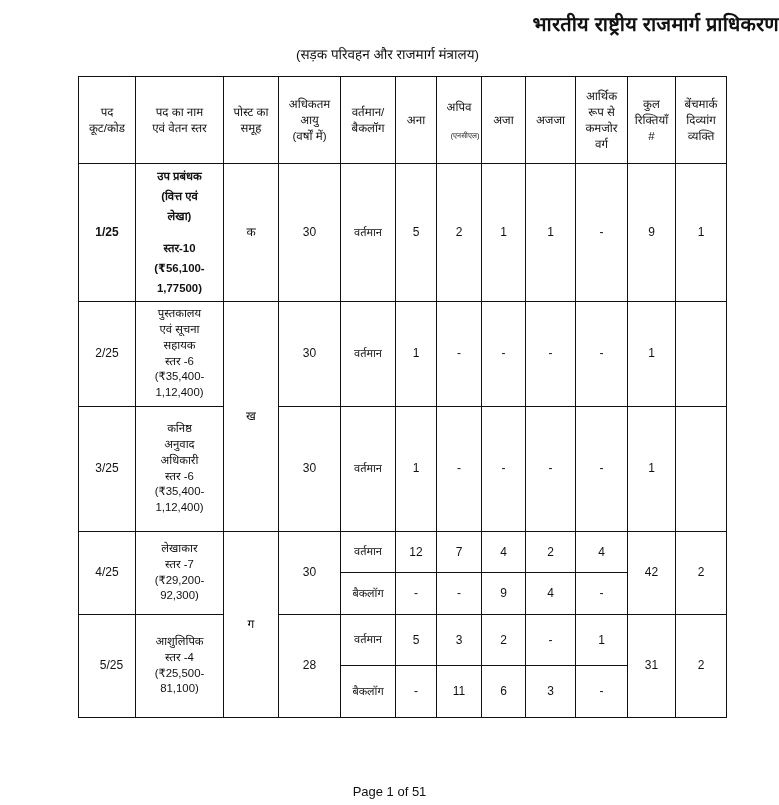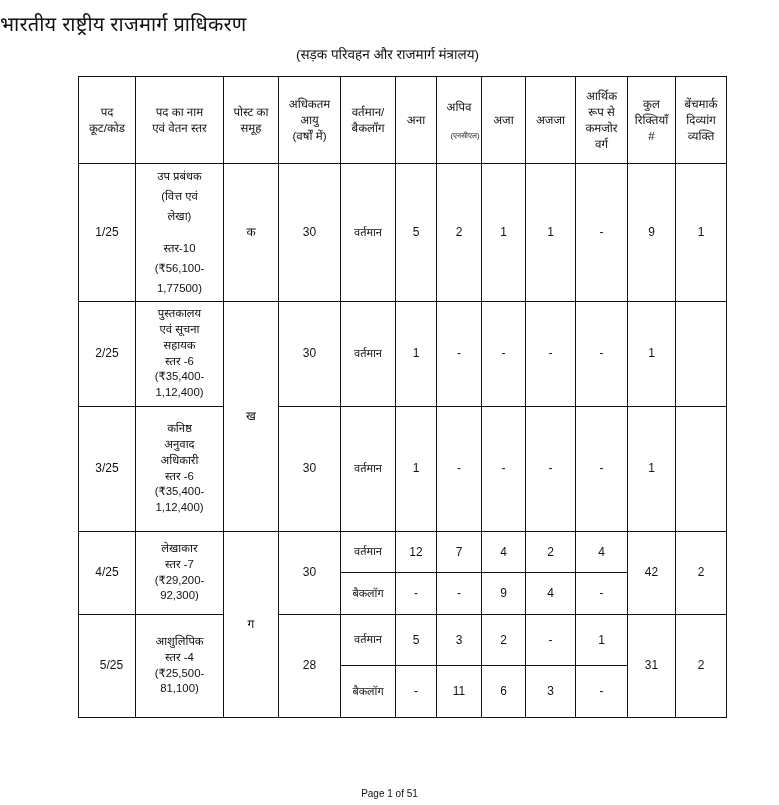--- a/index.html
+++ b/index.html
@@ -16,23 +16,23 @@
     position: relative;
     overflow: hidden;
   }
   .page {
     width: 779px;
     height: 805px;
     position: relative;
     box-sizing: border-box;
   }
   .doc-title {
-    text-align: left;
+    text-align: right;
     font-size: 20px;
-    font-weight: normal;
+    font-weight: bold;
     letter-spacing: 0.2px;
     margin: 8px 0 0 0;
     padding: 4px 0 0 0;
     line-height: 1.25;
     font-family: "Liberation Sans", "DejaVu Sans", sans-serif;
   }
   .doc-subtitle {
     text-align: center;
     font-size: 13.5px;
     font-weight: normal;
@@ -93,29 +93,29 @@
   td.postname {
     font-size: 11.4px;
     line-height: 1.72;
     padding: 4px 2px;
   }
   td.postname .gap { display: block; height: 11px; }
   td.code, td.age, td.num, td.group { font-size: 12px; }
   td.typecell { font-size: 11px; }
   td.total { font-weight: bold; font-size: 12px; }
 
-  .row1 td.postname { line-height: 1.78; }
+  .row1 td.postname { line-height: 1.78; font-weight: bold; }
 
   .footer {
     position: absolute;
     left: 0;
     right: 0;
     bottom: 14px;
     text-align: center;
-    font-size: 10px;
+    font-size: 13px;
   }
 </style>
 </head>
 <body>
 
 <div class="page">
 
   <div class="doc-title">भारतीय राष्ट्रीय राजमार्ग प्राधिकरण</div>
   <div class="doc-subtitle">(सड़क परिवहन और राजमार्ग मंत्रालय)</div>
 
@@ -185,21 +185,21 @@
           </th>
           <th>
             <span>बेंचमार्क</span><br>
             <span>दिव्यांग</span><br>
             <span>व्यक्ति</span>
           </th>
         </tr>
       </thead>
       <tbody id="vac-body">
           <tr class="row1">
-            <td class="code" style="height: 115px;">1/25</td>
+            <td class="code" style="height: 115px; font-weight: bold;">1/25</td>
             <td class="postname"><span>उप प्रबंधक</span><br><span>(वित्त एवं</span><br><span>लेखा)</span><br><span class="gap"></span><span>स्तर-10</span><br><span>(₹56,100-</span><br><span>1,77500)</span></td>
             <td class="group">क</td>
             <td class="age">30</td>
             <td class="typecell">वर्तमान</td>
             <td class="num">5</td>
             <td class="num">2</td>
             <td class="num">1</td>
             <td class="num">1</td>
             <td class="num">-</td>
             <td class="total">9</td>

